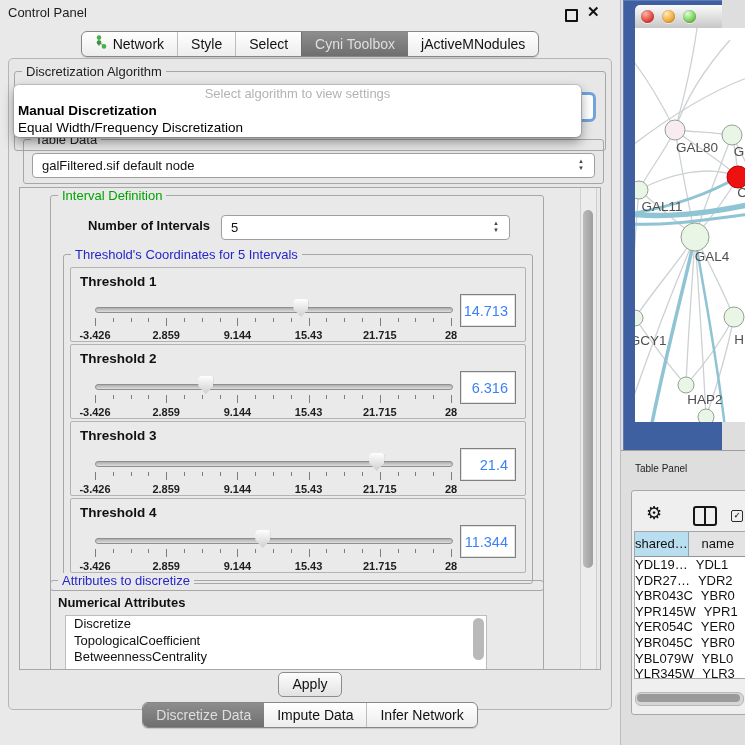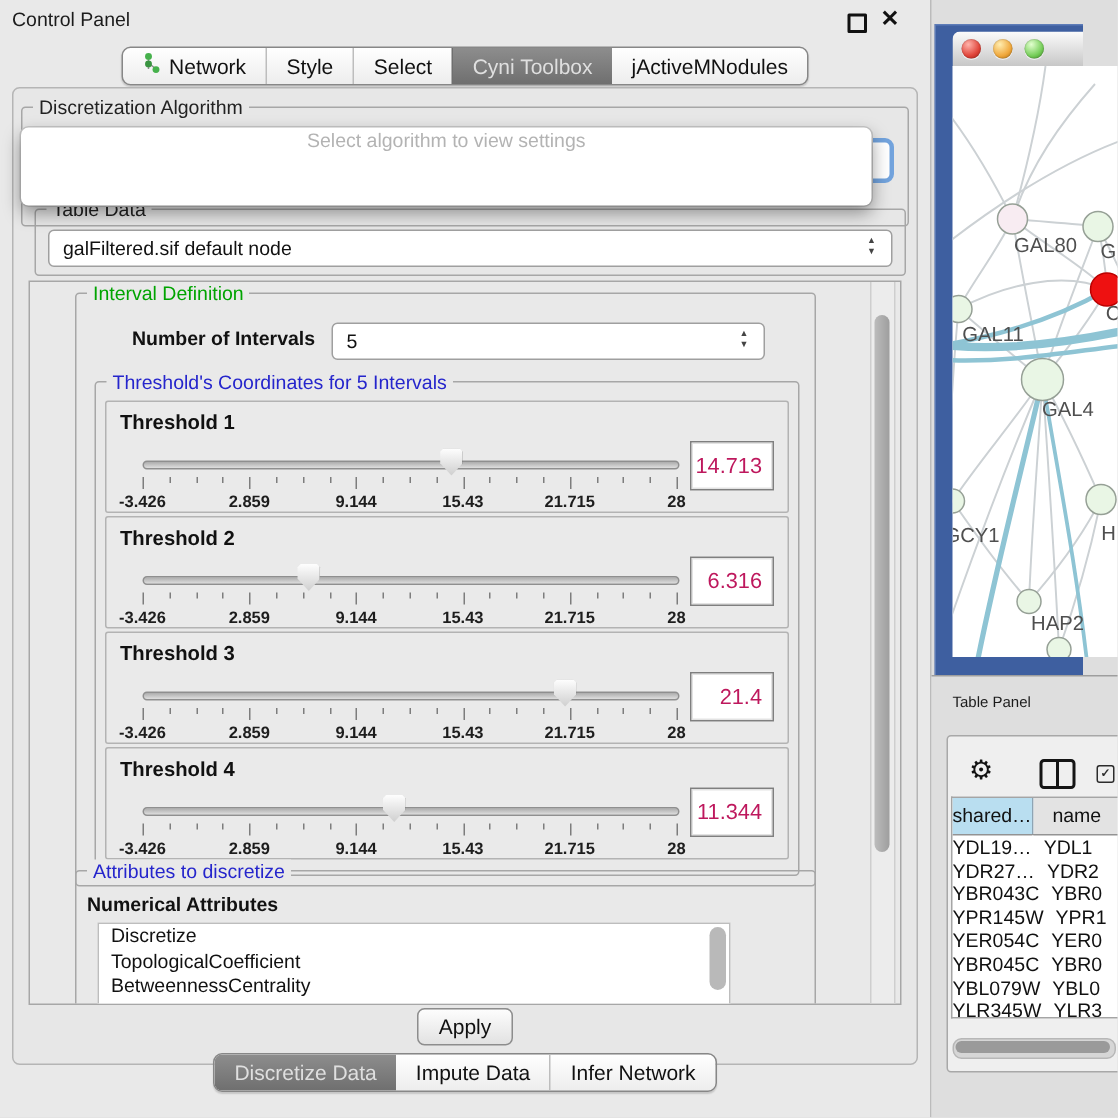--- a/index.html
+++ b/index.html
@@ -49,35 +49,35 @@
   .thr-panel{position:absolute;left:6px;width:454px;height:73px;border:1px solid #b3b3b3;border-radius:2px;background:#eaeaea;}
   .thr-label{position:absolute;left:9px;top:6px;font-size:13.5px;font-weight:bold;color:#111;}
   .slider{position:absolute;left:24px;top:30px;width:356px;height:40px;}
   .track{position:absolute;left:0;top:9px;width:100%;height:4px;background:linear-gradient(#adadad,#dedede);border:1px solid #8f8f8f;border-radius:3px;}
   .thumb{position:absolute;top:1px;width:15px;height:18px;background:linear-gradient(#fefefe,#cfcfcf);clip-path:polygon(14% 0,86% 0,100% 12%,100% 55%,50% 100%,0 55%,0 12%);filter:drop-shadow(0 0 1px #777);}
   .ticks{position:absolute;left:0;top:20px;width:100%;height:9px;}
   .ticks i{position:absolute;top:0;width:1px;background:#7d7d7d;height:4px;}
   .ticks i.major{height:8px;}
   .tick-labels{position:absolute;left:0;top:31px;width:100%;height:12px;}
   .tick-labels span{position:absolute;transform:translateX(-50%);font-size:11px;font-weight:bold;color:#1d1d1d;white-space:nowrap;}
-  .value-box{position:absolute;right:9px;top:26px;width:56px;height:33px;background:#fff;border:1px solid #7f7f7f;box-shadow:inset 0 0 0 1px #e3e3e3;font-size:14.5px;color:#be185d;text-align:right;line-height:33px;padding-right:7px;box-sizing:border-box;}
+  .value-box{position:absolute;right:9px;top:26px;width:56px;height:33px;background:#fff;border:1px solid #7f7f7f;box-shadow:inset 0 0 0 1px #e3e3e3;font-size:14.5px;color:#3b82f6;text-align:right;line-height:33px;padding-right:7px;box-sizing:border-box;}
   
   #attr-group{left:30px;top:392px;width:492px;height:130px;}
   .attr-label{position:absolute;left:7px;top:14px;font-size:13px;font-weight:bold;color:#111;}
   #attr-list{position:absolute;left:14px;top:34px;width:420px;height:88px;background:#fff;border:1px solid #bdbdbd;overflow:hidden;}
   #attr-list .item{font-size:13px;color:#111;padding-left:8px;line-height:16.5px;white-space:nowrap;}
   .list-vscroll{position:absolute;right:2px;top:2px;width:11px;height:42px;background:#b9b9b9;border-radius:6px;}
   
   .pane-vscroll{position:absolute;right:3px;top:0;width:15px;height:100%;background:#ececec;border-left:1px solid #cecece;border-right:1px solid #cecece;}
   .pane-vscroll .vthumb{position:absolute;left:2px;top:22px;width:10px;height:358px;background:linear-gradient(90deg,#bcbcbc,#9e9e9e);border-radius:6px;}
   
   #apply-btn{position:absolute;left:50%;top:613px;transform:translateX(-50%);width:62px;height:23px;background:linear-gradient(#fdfdfd,#e2e2e2);border:1px solid #8d8d8d;border-radius:5px;font-size:14px;color:#111;text-align:center;line-height:22px;}
   
   #right-panel{position:absolute;left:620px;top:0;width:125px;height:745px;background:#dedede;border-left:1px solid #bbb;}
-  #net-window{position:absolute;left:2px;top:16px;width:99px;height:450px;background:#3e5fa0;box-shadow:inset 1px 1px 0 #5d7cb8;}
+  #net-window{position:absolute;left:2px;top:0;width:99px;height:450px;background:#3e5fa0;box-shadow:inset 1px 1px 0 #5d7cb8;}
   #net-titlebar{position:absolute;left:12px;top:5px;right:0;height:23px;background:linear-gradient(#fbfbfb,#c7c7c7);border-bottom:1px solid #8c8c8c;border-radius:5px 0 0 0;}
   .light{position:absolute;top:5px;width:13px;height:13px;border-radius:50%;box-shadow:inset 0 0 1px rgba(0,0,0,.4),0 1px 0 rgba(255,255,255,.6);}
   .light.red{left:6px;background:radial-gradient(circle at 35% 28%,#ffb3ab,#e0453a 60%,#971c13);}
   .light.yellow{left:27px;background:radial-gradient(circle at 35% 28%,#ffedb0,#f0a83c 60%,#a86a0e);}
   .light.green{left:48px;background:radial-gradient(circle at 35% 28%,#e2ffcf,#76ce59 60%,#39811f);}
   #net-canvas{position:absolute;left:12px;top:28px;width:111px;height:394px;background:#fff;overflow:hidden;}
   
   #table-panel{position:absolute;left:0;top:450px;width:125px;height:295px;background:#dedede;border-top:1px solid #9e9e9e;}
   #table-panel-title{position:absolute;left:14px;top:12px;font-size:10px;color:#1b1b1b;}
   #table-inner{position:absolute;left:10px;top:39px;width:115px;height:223px;background:#efefef;border:1px solid #a8a8a8;border-radius:3px;overflow:hidden;}
@@ -138,20 +138,24 @@
 
     <div class="main-panel">
 
       <div class="grp" id="algo-group">
         <span class="grp-legend">Discretization Algorithm</span>
         <div id="algo-combo"></div>
       </div>
 
       <div id="algo-overlay">
         <div class="algo-placeholder">Select algorithm to view settings</div>
+        <div id="algo-options">
+            <div class="algo-opt first">Manual Discretization</div>
+            <div class="algo-opt">Equal Width/Frequency Discretization</div>
+          </div>
       </div>
 
       <div class="grp" id="tabledata-group">
         <span class="grp-legend">Table Data</span>
         <div class="combo" id="tabledata-combo">
           <span class="cv">galFiltered.sif default node</span>
           <span class="stepper">▲<br>▼</span>
         </div>
       </div>
 

